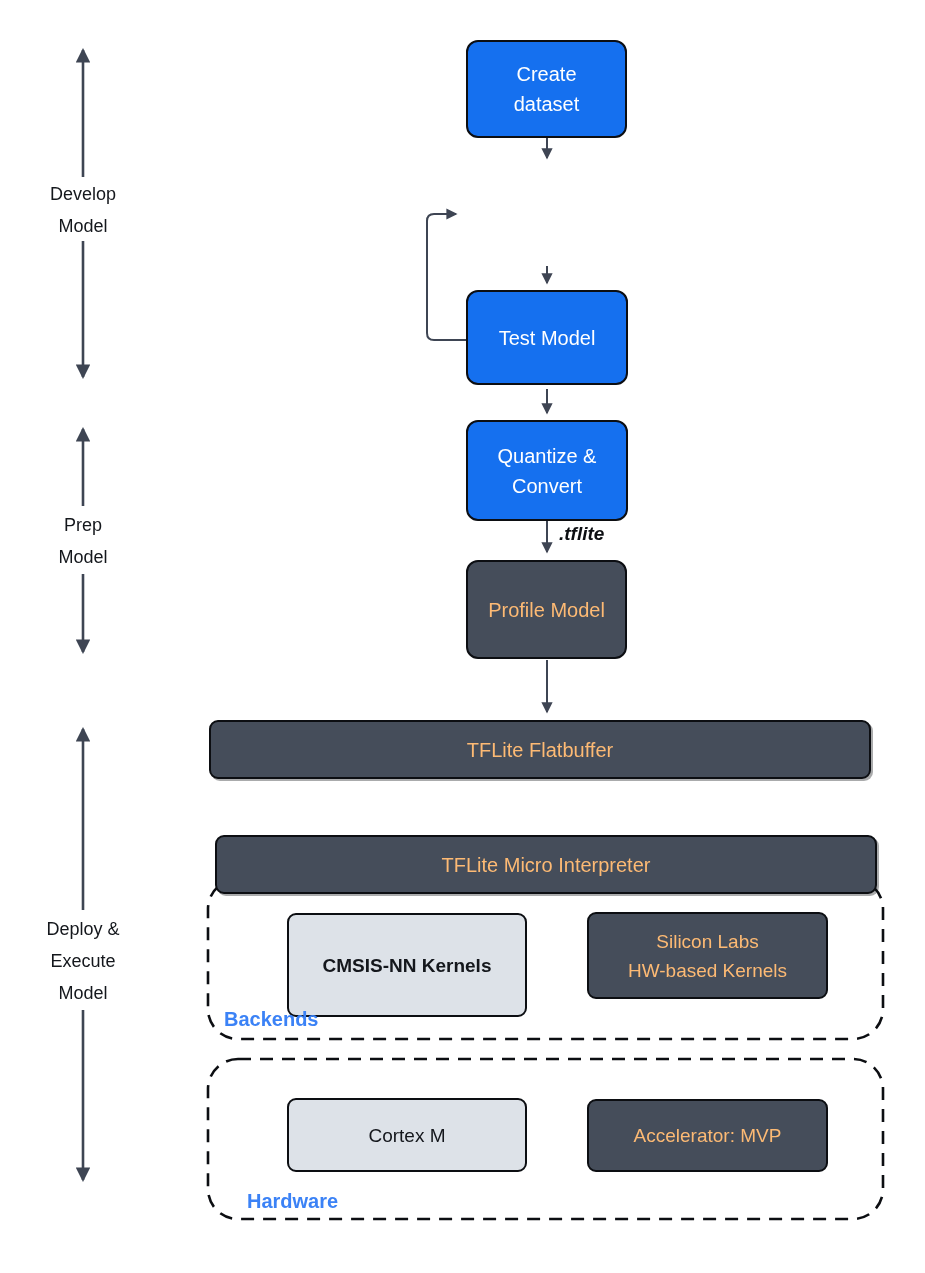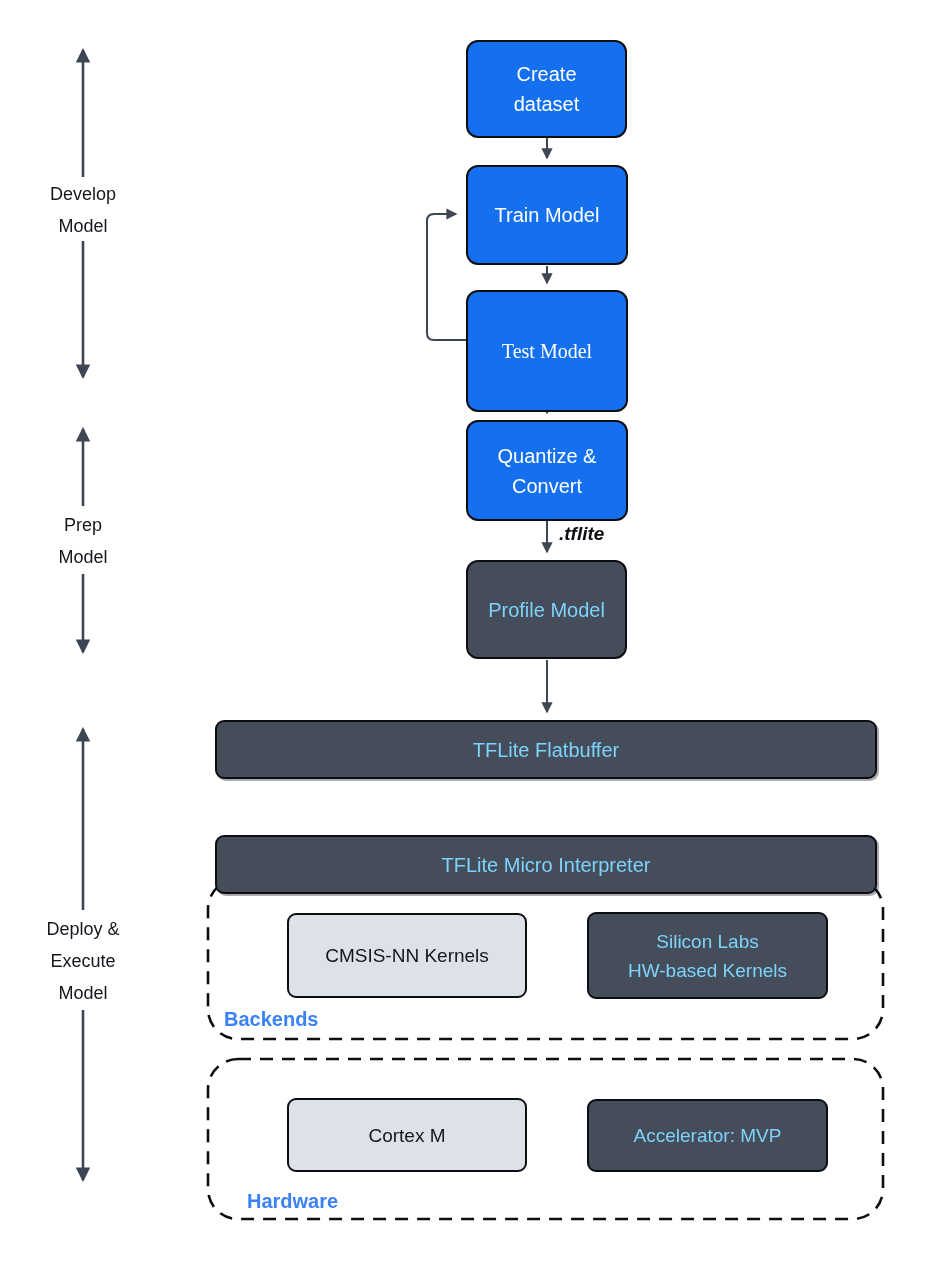--- a/index.html
+++ b/index.html
@@ -5,21 +5,21 @@
   html,body{margin:0;padding:0;background:#ffffff;}
   body{font-family:"Liberation Sans",sans-serif;-webkit-font-smoothing:antialiased;}
   .canvas{position:relative;width:925px;height:1273px;background:#ffffff;overflow:hidden;}
   .connectors{position:absolute;left:0;top:0;z-index:0;}
 
   
   .node{position:absolute;z-index:1;display:flex;align-items:center;justify-content:center;
         text-align:center;white-space:pre-line;box-sizing:border-box;
         border:2.5px solid #0c0e12;border-radius:12px;font-size:20px;line-height:30px;}
   .node.blue{background:var(--node-blue,#1570EF);color:#ffffff;}
-  .node.dark{background:var(--node-dark,#454D5A);color:#7dd3fc;text-align:center;}
+  .node.dark{background:var(--node-dark,#454D5A);color:#fdba74;text-align:center;}
   .node.light{background:var(--node-light,#DDE2E8);color:#14171c;}
   .node.bar{border-radius:9px;box-shadow:2px 2px 0 rgba(12,14,18,.35);}
   .node.kernel{border-radius:9px;font-size:19px;line-height:29px;}
 
   
   .stage-label{position:absolute;z-index:1;width:160px;left:3px;text-align:center;
                font-size:18px;line-height:32px;color:#14171c;white-space:pre-line;}
 
   
   .group-title{position:absolute;z-index:1;font-size:20px;font-weight:bold;color:#3b82f6;}
@@ -66,33 +66,32 @@
   <div class="stage-label" style="top:178px;">Develop
 Model</div>
   <div class="stage-label" style="top:509px;">Prep
 Model</div>
   <div class="stage-label" style="top:913px;">Deploy &amp;
 Execute
 Model</div>
 
   <div class="node blue" style="left:466px;top:40px;width:161px;height:98px;">Create
 dataset</div>
-  <div class="node blue" style="left:466px;top:165px;width:162px;height:100px;">Train Model</div>
-  <div class="node blue" style="left:466px;top:290px;width:162px;height:122px;font-family:Liberation Serif, serif;">Test Model</div>
+  <div class="node blue" style="left:466px;top:290px;width:162px;height:95px;">Test Model</div>
   <div class="node blue" style="left:466px;top:420px;width:162px;height:101px;">Quantize &amp;
 Convert</div>
 
   <div class="file-note" style="left:559px;top:523px;">.tflite</div>
 
   <div class="node dark" style="left:466px;top:560px;width:161px;height:99px;">Profile Model</div>
 
-  <div class="node dark bar" style="left:215px;top:720px;width:662px;height:59px;">TFLite Flatbuffer</div>
+  <div class="node dark bar" style="left:209px;top:720px;width:662px;height:59px;">TFLite Flatbuffer</div>
   <div class="node dark bar" style="left:215px;top:835px;width:662px;height:59px;">TFLite Micro Interpreter</div>
 
-  <div class="node light kernel" style="left:287px;top:913px;width:240px;height:85px;">CMSIS-NN Kernels</div>
+  <div class="node light kernel" style="left:287px;top:913px;width:240px;height:104px;font-weight:bold;">CMSIS-NN Kernels</div>
   <div class="node dark kernel" style="left:587px;top:912px;width:241px;height:87px;">Silicon Labs
 HW-based Kernels</div>
   <div class="group-title" style="left:224px;top:1008px;">Backends</div>
 
   <div class="node light kernel" style="left:287px;top:1098px;width:240px;height:74px;">Cortex M</div>
   <div class="node dark kernel" style="left:587px;top:1099px;width:241px;height:73px;">Accelerator: MVP</div>
   <div class="group-title" style="left:227px;top:1190px;margin-left:20px;">Hardware</div>
 
 </div>
 

